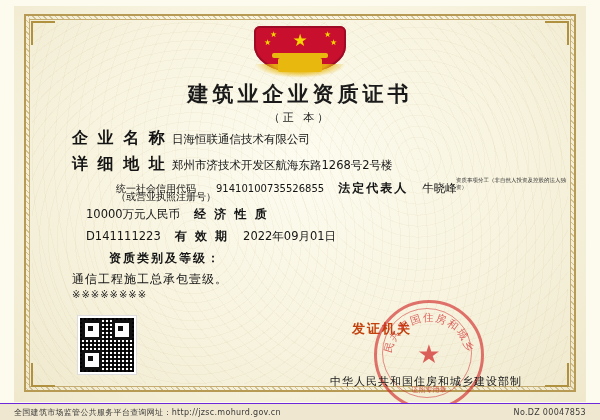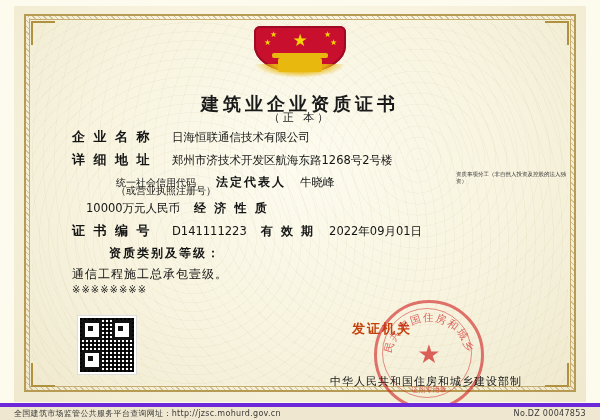--- a/index.html
+++ b/index.html
@@ -149,25 +149,24 @@
   }
 
   
   .title {
     position: absolute;
     top: 80px;
     left: 0;
     width: 600px;
     text-align: center;
     font-family: "DejaVu Sans", "Liberation Sans", sans-serif;
-    font-size: 18px;
+    font-size: 21px;
     font-weight: bold;
     color: #1a1a1a;
     letter-spacing: 4px;
-    margin-top: 12px;
   }
   .subtitle {
     position: absolute;
     top: 110px;
     left: 0;
     width: 600px;
     text-align: center;
     font-family: "DejaVu Sans", "Liberation Sans", sans-serif;
     font-size: 11px;
     color: #222;
@@ -184,21 +183,21 @@
     color: #141414;
   }
   .row {
     position: relative;
     display: flex;
     align-items: baseline;
     margin-bottom: 5px;
     min-height: 15px;
   }
   .lbl {
-    font-size: 13px;
+    font-size: 16px;
     font-weight: bold;
     letter-spacing: 2px;
     white-space: nowrap;
   }
   .lbl.w1 { width: 86px; }
   .lbl.w2 { width: 86px; font-size: 10px; font-weight: normal; letter-spacing: 0; line-height: 8px; margin-left: 44px; }
   .val {
     font-size: 11.5px;
     margin-left: 14px;
     white-space: nowrap;
@@ -346,21 +345,21 @@
   }
 
   
   .footer {
     position: absolute;
     left: 0;
     bottom: 0;
     width: 600px;
     height: 17px;
     background: #efe7cf;
-    border-top: 4px solid #6d28d9;
+    border-top: 1px solid #6d28d9;
     font-family: "DejaVu Sans", "Liberation Sans", sans-serif;
     font-size: 8px;
     color: #3a3a3a;
     display: flex;
     align-items: center;
     justify-content: space-between;
     padding: 0 14px;
     box-sizing: border-box;
   }
   .footer .left { letter-spacing: 0.3px; }
@@ -414,33 +413,33 @@
       <div class="val">日海恒联通信技术有限公司</div>
     </div>
 
     <div class="row">
       <div class="lbl w1">详 细 地 址</div>
       <div class="val">郑州市济技术开发区航海东路1268号2号楼</div>
     </div>
 
     <div class="row">
       <div class="lbl w2">统一社会信用代码<br>（或营业执照注册号）</div>
+      <div class="val small">91410100735526855</div>
       <div class="lbl2">法定代表人</div>
       <div class="val">牛晓峰</div>
       <div class="legal-note">资质事项分工（非自然人投资及控股的法人独资）</div>
     </div>
 
     <div class="row">
       <div class="val">10000万元人民币</div>
       <div class="lbl2">经 济 性 质</div>
       <div class="val"></div>
     </div>
 
     <div class="row">
-      <div class="lbl w1">证 书 编 号</div>
       <div class="val">D141111223</div>
       <div class="lbl2">有 效 期</div>
       <div class="val">2022年09月01日</div>
     </div>
 
     <div class="scope-label">资质类别及等级：</div>
     <div class="scope-text">通信工程施工总承包壹级。</div>
     <div class="scope-dots">※※※※※※※※</div>
   </div>
 

